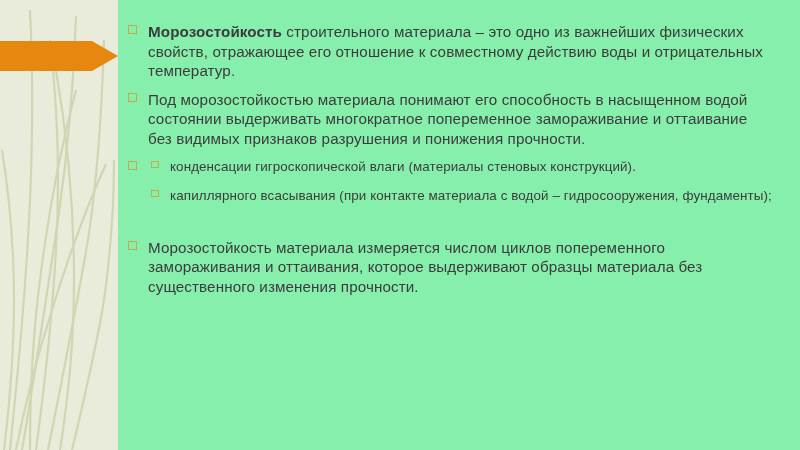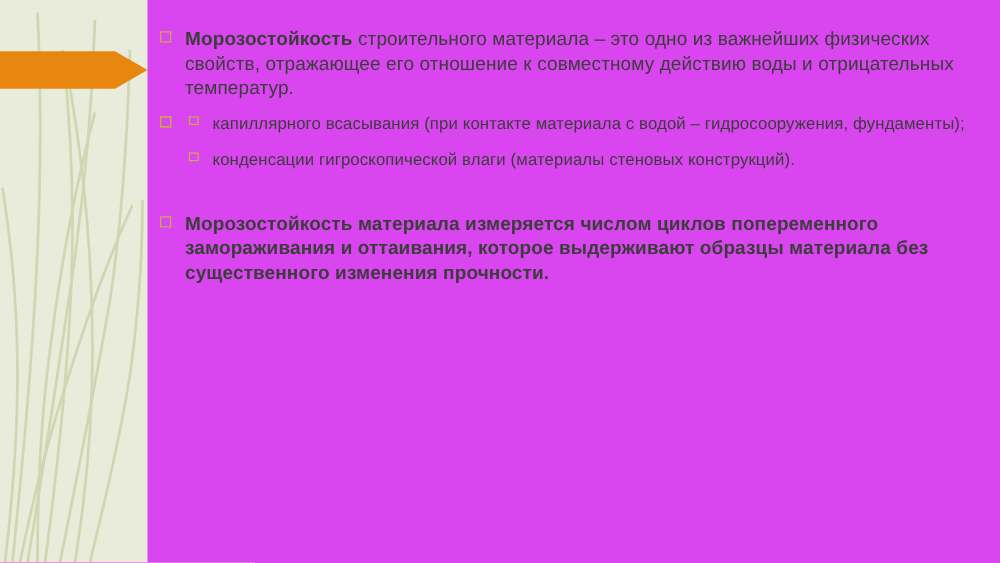--- a/index.html
+++ b/index.html
@@ -10,21 +10,21 @@
     width: 800px;
     height: 450px;
     background: #ffffff;
     font-family: "Liberation Sans", sans-serif;
     overflow: hidden;
   }
   .slide {
     position: relative;
     width: 800px;
     height: 450px;
-    background: #d946ef;
+    background: #86efac;
     overflow: hidden;
   }
   
   .left-band {
     position: absolute;
     left: 0;
     top: 0;
     width: 118px;
     height: 450px;
     background: #e9ecdb;
@@ -109,21 +109,20 @@
     width: 7.5px;
     height: 7.5px;
     border: 1.3px solid #c9a84a;
     box-sizing: border-box;
   }
   .gap-block {
     height: 22px;
   }
   .last-bullet {
     margin-top: 0;
-    font-weight: bold;
   }
 </style>
 </head>
 <body>
 
 <div class="slide">
 
   <div class="left-band">
     <svg class="grass-svg" width="118" height="450" viewBox="0 0 118 450">
       <g fill="none" stroke="#cfd7b2" stroke-width="2.2">
@@ -149,33 +148,34 @@
   <div class="content">
     <ul class="level1">
 
       <li class="bullet1">
         <span class="marker"></span>
         <span class="b">Морозостойкость</span><span> строительного материала – это одно из важнейших физических свойств, отражающее его отношение к совместному действию воды и отрицательных температур.</span>
       </li>
 
       <li class="bullet1">
         <span class="marker"></span>
+        <span>Под морозостойкостью материала понимают его способность в насыщенном водой состоянии выдерживать многократное попеременное замораживание и оттаивание без видимых признаков разрушения и понижения прочности.</span>
       </li>
 
       <li class="bullet1">
         <span class="marker"></span>
 
         <ul class="level2">
           <li class="bullet2">
             <span class="marker2"></span>
-            <span>капиллярного всасывания (при контакте материала с водой – гидросооружения, фундаменты);</span>
+            <span>конденсации гигроскопической влаги (материалы стеновых конструкций).</span>
           </li>
           <li class="bullet2">
             <span class="marker2"></span>
-            <span>конденсации гигроскопической влаги (материалы стеновых конструкций).</span>
+            <span>капиллярного всасывания (при контакте материала с водой – гидросооружения, фундаменты);</span>
           </li>
         </ul>
       </li>
 
       <li class="gap-block"></li>
 
       <li class="bullet1 last-bullet">
         <span class="marker"></span>
         <span>Морозостойкость материала измеряется числом циклов попеременного замораживания и оттаивания, которое выдерживают образцы материала без существенного изменения прочности.</span>
       </li>

